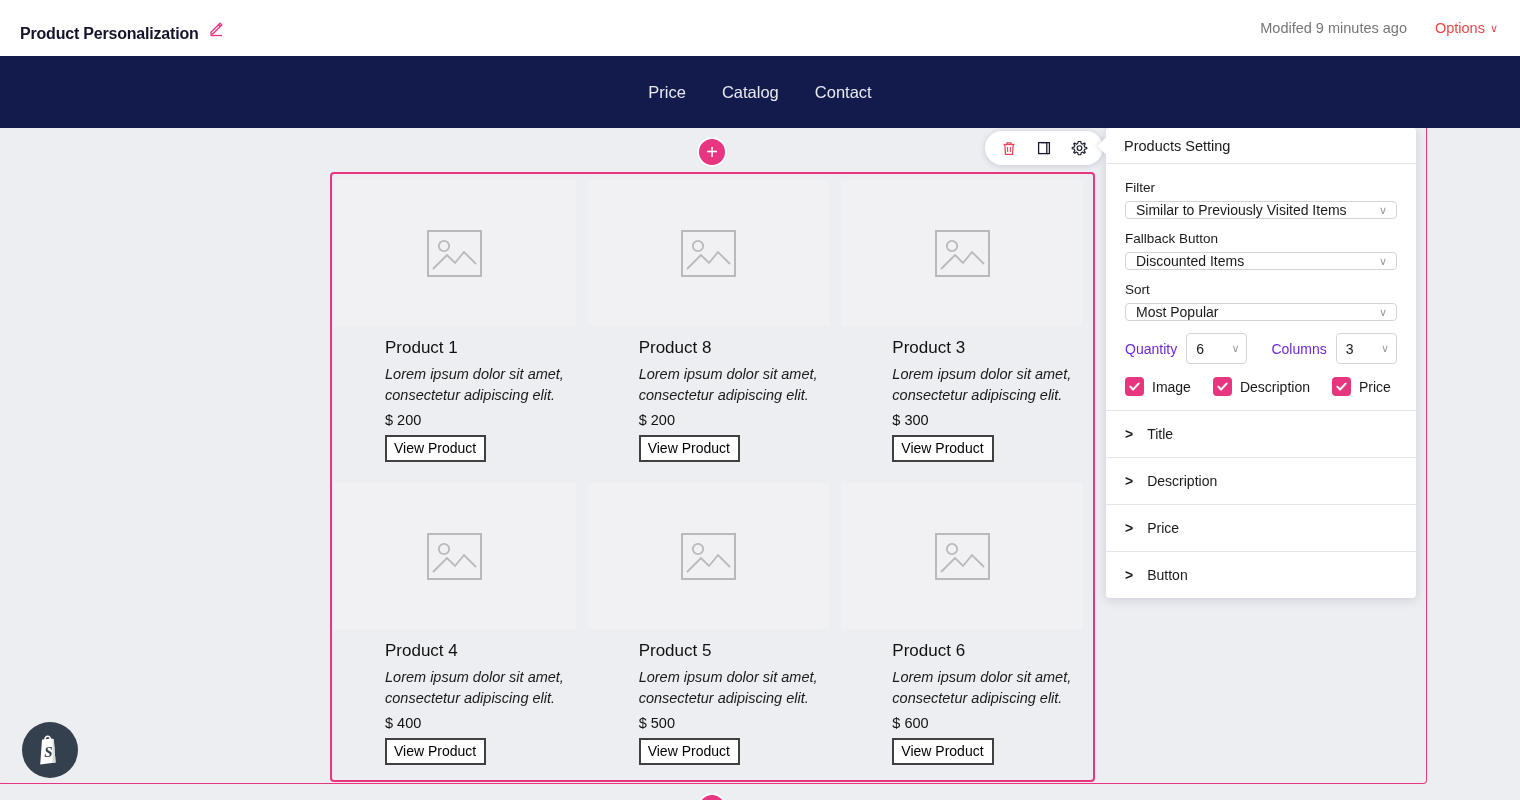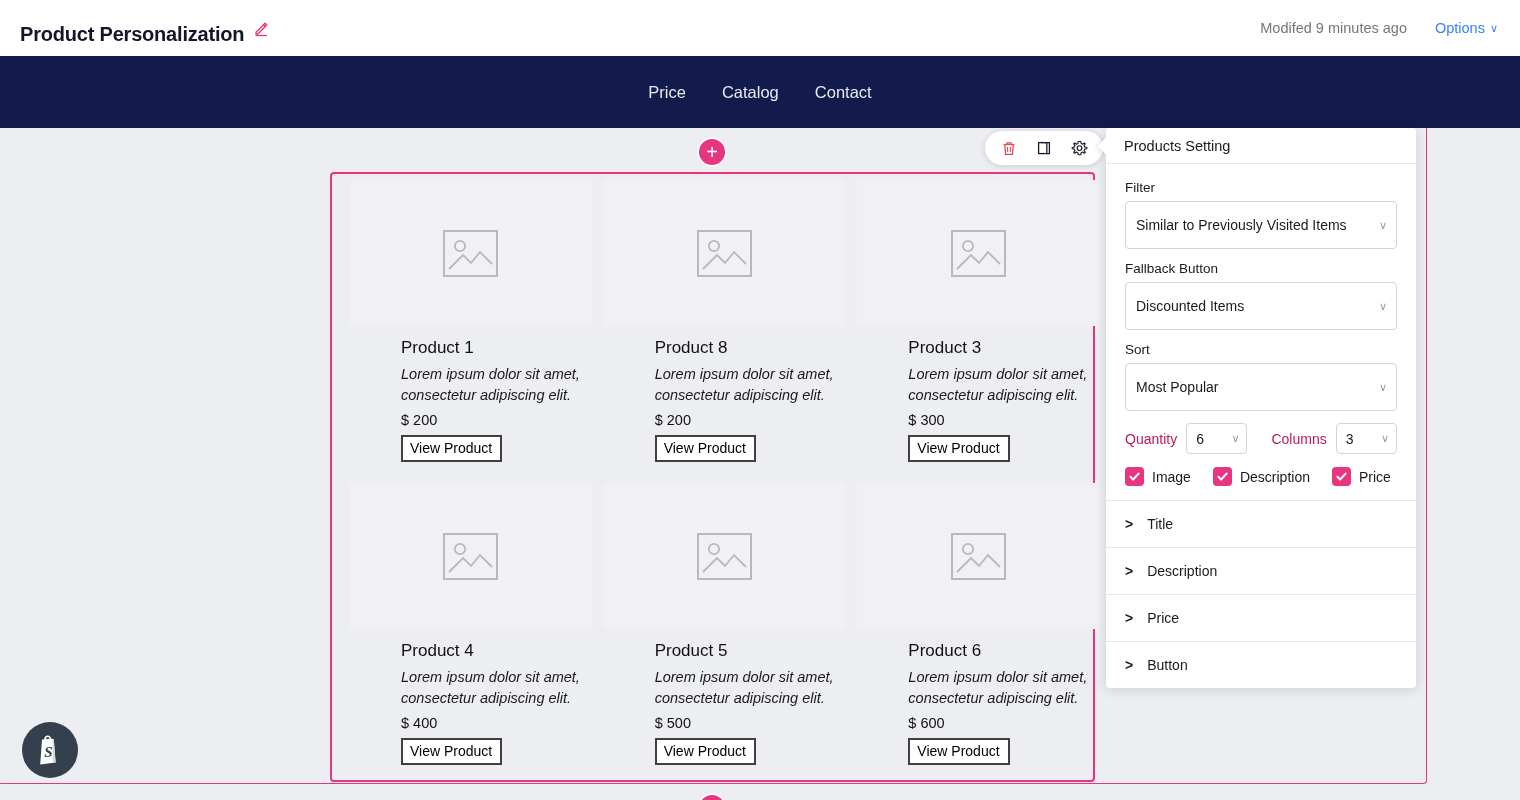--- a/index.html
+++ b/index.html
@@ -14,33 +14,33 @@
   
   .topbar {
     position: absolute; left: 0; top: 0;
     width: 1520px; height: 56px;
     background: #ffffff;
     display: flex; align-items: center;
     z-index: 40;
   }
   .page-title {
     margin-left: 20px;
-    font-size: 20px; font-weight: bold; color: #14142b;
+    font-size: 16px; font-weight: bold; color: #14142b;
     letter-spacing: -0.2px;
     margin-top: 12px;
   }
   .edit-pencil { margin-left: 9px; display: inline-flex; align-items: center; }
   .topbar-right {
     margin-left: auto; display: flex; align-items: center; gap: 0;
     padding-right: 22px;
   }
   .modified-text { font-size: 14.5px; color: #767676; }
   .options-btn {
     margin-left: 28px;
-    font-size: 14.5px; color: #3b82f6;
+    font-size: 14.5px; color: #ef4444;
     display: flex; align-items: center; gap: 5px;
     cursor: pointer;
   }
   .options-caret { font-size: 11px; line-height: 1; }
   .save-btn {
     margin-left: 22px;
     background: #e8357f; color: #ffffff;
     border: none; border-radius: 5px;
     font-size: 14.5px; font-family: "Liberation Sans", sans-serif;
     padding: 0 18px; height: 33px;
@@ -110,21 +110,21 @@
     background: #ffffff; border-radius: 17px;
     box-shadow: 0 1px 6px rgba(15,20,60,0.16);
     display: flex; align-items: center; justify-content: center;
     gap: 13px;
     z-index: 14;
   }
   .toolbar-icon { display: flex; align-items: center; justify-content: center; cursor: pointer; width: 22px; height: 22px;}
 
   
   .grid {
-    position: absolute; left: 344px; top: 46px;
+    position: absolute; left: 328px; top: 46px;
     width: 761px; height: 606px;
     display: grid;
     grid-template-columns: repeat(3, 1fr);
     grid-template-rows: repeat(2, 1fr);
     padding: 0;
     z-index: 7;
   }
   .card { padding: 0 0 0 0; position: relative; }
   .img-ph {
     margin: 6px 6px 0 6px;
@@ -166,35 +166,35 @@
   .panel-header {
     height: 36px; display: flex; align-items: center;
     padding: 12px 18px; font-size: 14.5px; color: #1a1a1a;
     border-bottom: 1px solid #e6e6e9;
     position: relative; z-index: 2; background: #fff;
     border-radius: 4px 4px 0 0;
   }
   .panel-body { padding: 16px 19px 10px 19px; }
   .field-label { font-size: 13.5px; color: #1a1a1a; margin-bottom: 6px; }
   .select-box {
-    height: 48px; border: 1px solid #d4d4d8; border-radius: 4px;
+    height: 18px; border: 1px solid #d4d4d8; border-radius: 4px;
     background: #ffffff;
     display: flex; align-items: center;
     padding: 0 9px 0 10px;
     font-size: 14px; color: #1a1a1a;
     margin-bottom: 12px; cursor: pointer;
   }
   .select-box .sel-val { flex: 1; white-space: nowrap; overflow: hidden; }
   .chev { color: #9a9aa2; font-size: 11px; margin-left: 6px; }
 
   .row-inline {
     display: flex; align-items: center; gap: 0;
     margin-top: 4px; margin-bottom: 13px;
   }
-  .inline-label { font-size: 14px; color: #be185d; margin-right: 9px; }
+  .inline-label { font-size: 14px; color: #6d28d9; margin-right: 9px; }
   .mini-select {
     width: 65px; height: 31px; border: 1px solid #d4d4d8; border-radius: 4px;
     display: flex; align-items: center; padding: 0 7px 0 9px;
     font-size: 14px; color: #1a1a1a; cursor: pointer; background: #fff;
   }
   .mini-select .sel-val { flex: 1; }
   .spacer-gap { width: 26px; }
 
   .checks-row { display: flex; align-items: flex-start; margin-bottom: 4px; }
   .check-item { display: flex; align-items: center; cursor: pointer; }

